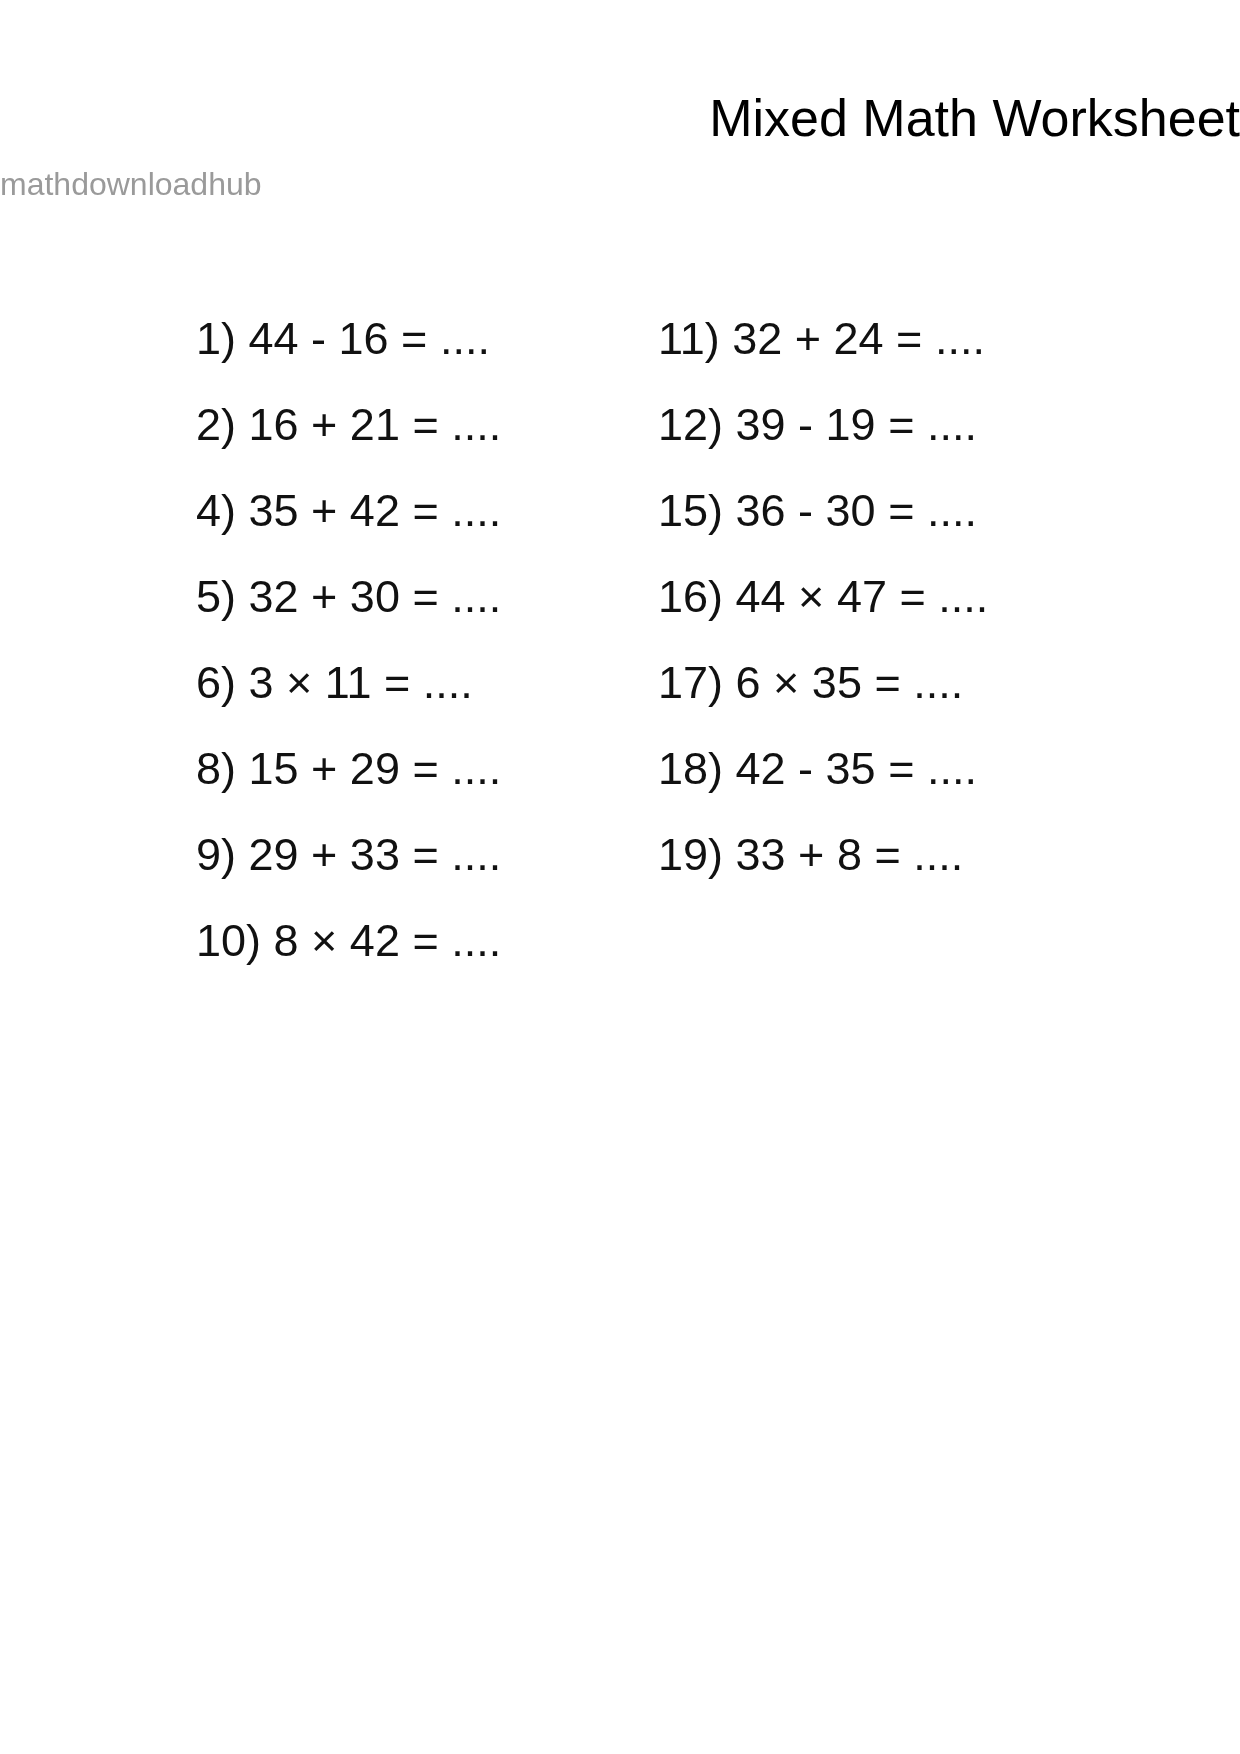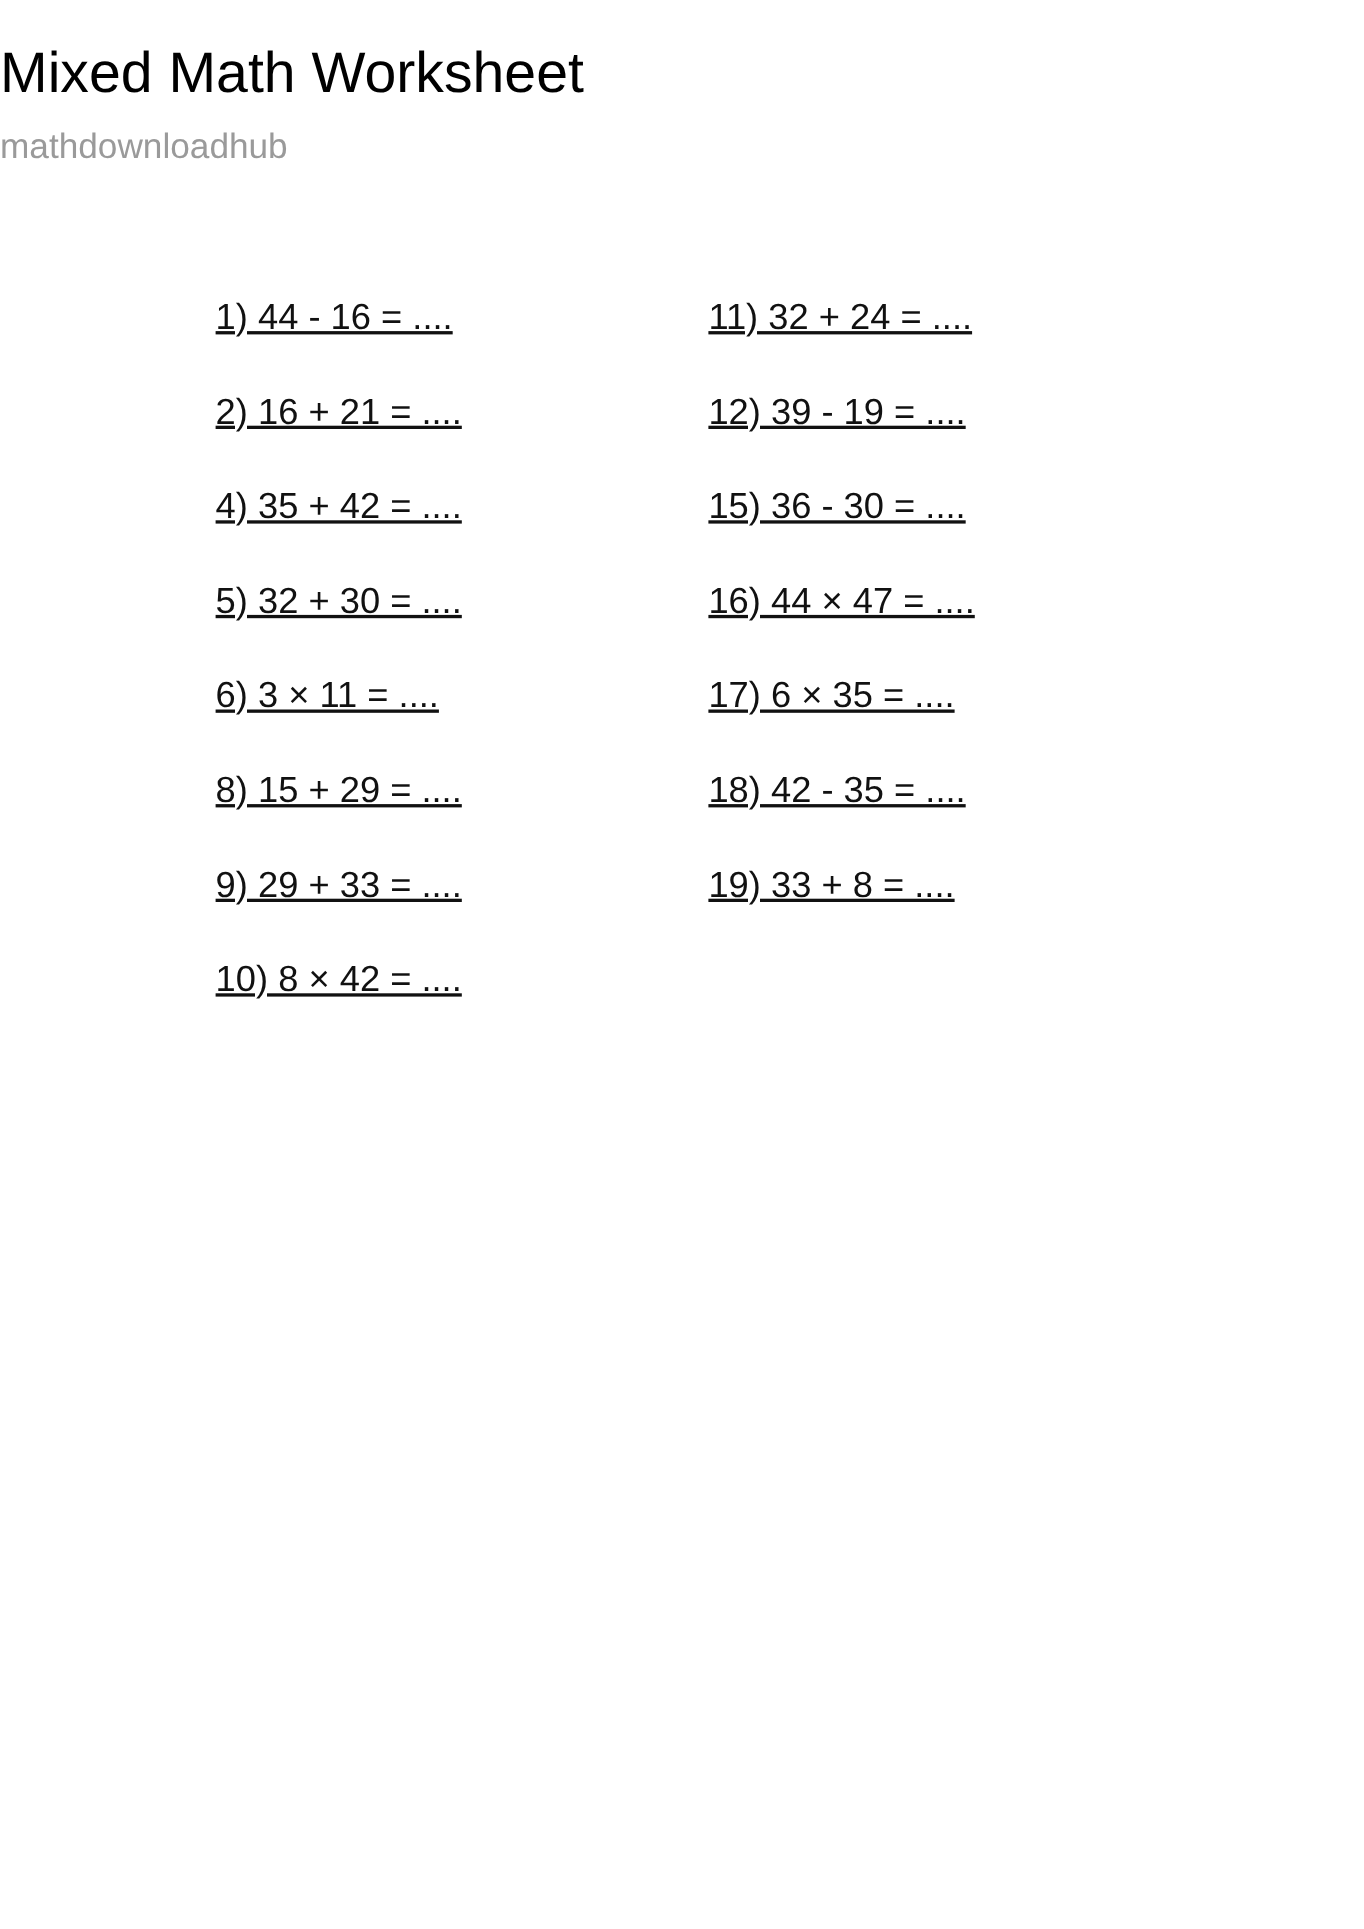--- a/index.html
+++ b/index.html
@@ -16,26 +16,26 @@
     overflow: hidden;
   }
   .sheet {
     width: 1240px;
     height: 1754px;
     box-sizing: border-box;
     padding: 0;
     position: relative;
   }
   .title {
-    text-align: left;
+    text-align: right;
     font-size: 52px;
     font-weight: normal;
     color: #000000;
     margin: 0;
-    padding-top: 37px;
+    padding-top: 88px;
     letter-spacing: 0px;
   }
   .subtitle {
     text-align: left;
     font-size: 32px;
     color: #9a9a9a;
     margin: 0;
     padding-top: 18px;
     font-weight: normal;
   }
@@ -49,30 +49,30 @@
   }
   .col {
     display: flex;
     flex-direction: column;
   }
   .col-left {
     width: 448px;
   }
   .col-right {
     width: 448px;
+    margin-left: 14px;
   }
   .problem {
-    font-size: 33px;
+    font-size: 45px;
     line-height: 1;
     color: #111111;
     height: 86px;
     display: flex;
     align-items: center;
     white-space: nowrap;
-    text-decoration: underline;
   }
 </style>
 </head>
 <body>
 
 <div class="sheet">
 
   <h1 class="title">Mixed Math Worksheet</h1>
   <div class="subtitle">mathdownloadhub</div>
 

